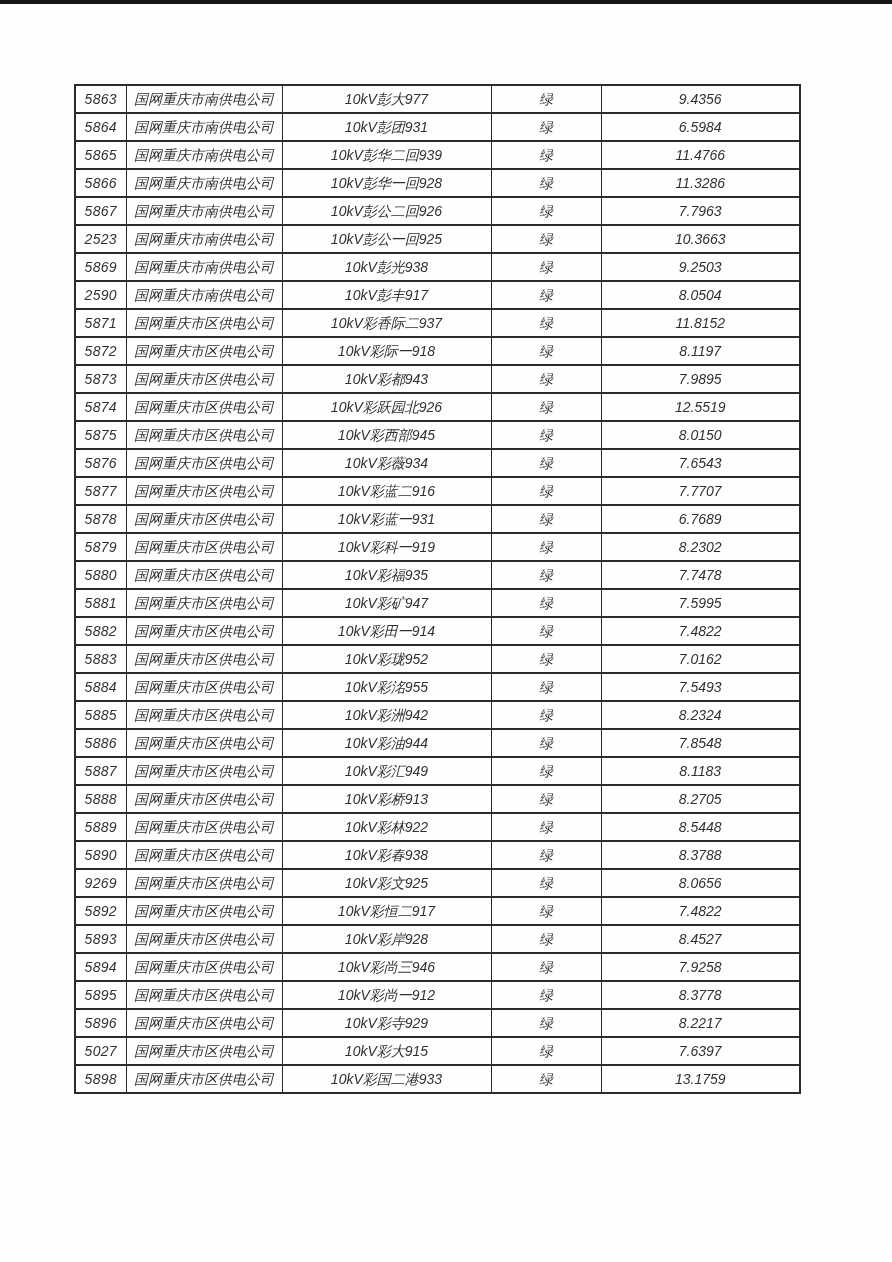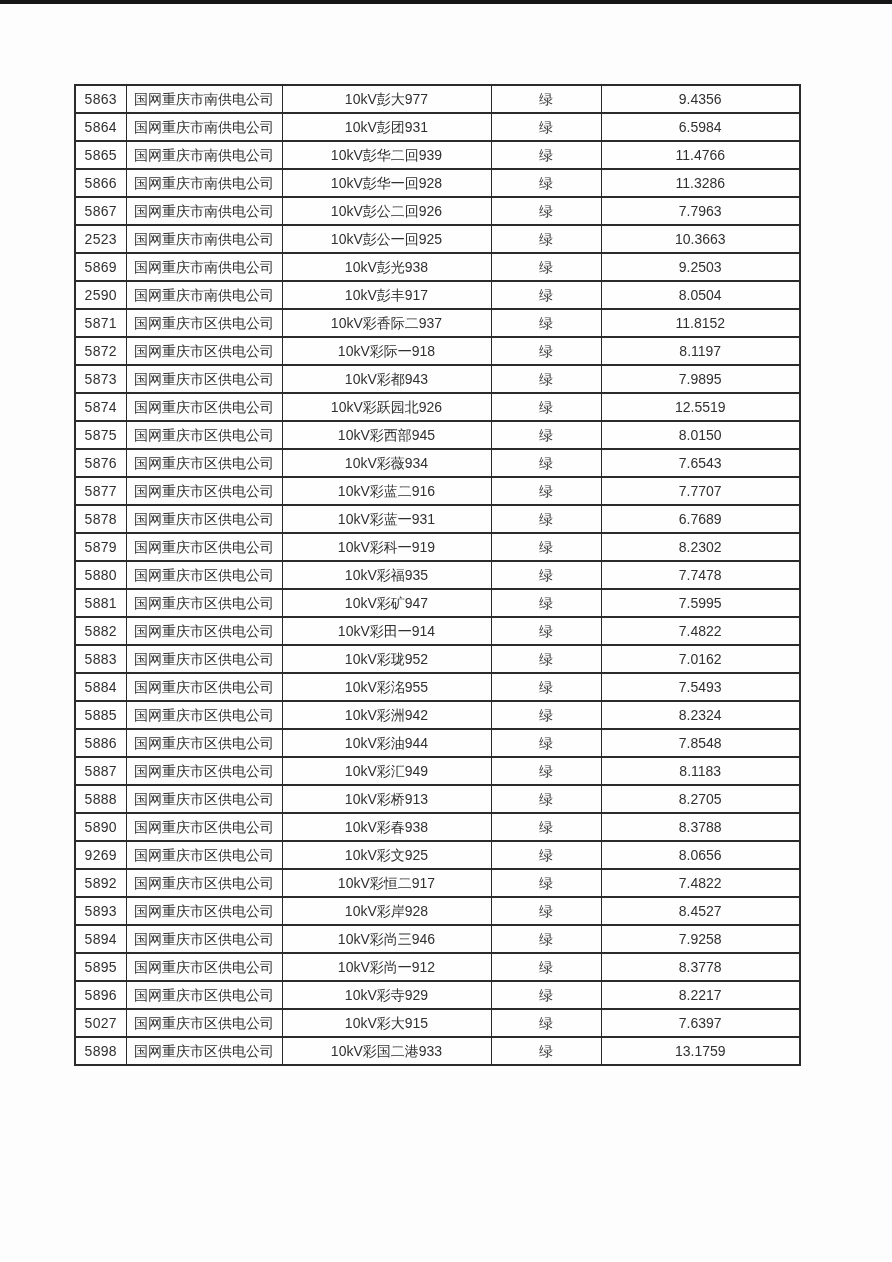--- a/index.html
+++ b/index.html
@@ -9,20 +9,21 @@
     height: 1262px;
     font-family: "Liberation Sans", "DejaVu Sans", sans-serif;
   }
 
   .page {
     position: relative;
     width: 892px;
     height: 1262px;
     background: var(--page-bg, #fdfdfd);
     overflow: hidden;
+    font-style: italic;
   }
 
   .top-bar {
     position: absolute;
     top: 0;
     left: 0;
     width: 100%;
     height: 4px;
     background: var(--topbar-color, #161616);
   }
@@ -255,20 +256,27 @@
           <td class="col-value">8.1183</td>
         </tr>
         <tr>
           <td class="col-index">5888</td>
           <td class="col-company">国网重庆市区供电公司</td>
           <td class="col-feeder">10kV彩桥913</td>
           <td class="col-status">绿</td>
           <td class="col-value">8.2705</td>
         </tr>
         <tr>
+          <td class="col-index">5889</td>
+          <td class="col-company">国网重庆市区供电公司</td>
+          <td class="col-feeder">10kV彩林922</td>
+          <td class="col-status">绿</td>
+          <td class="col-value">8.5448</td>
+        </tr>
+        <tr>
           <td class="col-index">5890</td>
           <td class="col-company">国网重庆市区供电公司</td>
           <td class="col-feeder">10kV彩春938</td>
           <td class="col-status">绿</td>
           <td class="col-value">8.3788</td>
         </tr>
         <tr>
           <td class="col-index">9269</td>
           <td class="col-company">国网重庆市区供电公司</td>
           <td class="col-feeder">10kV彩文925</td>

